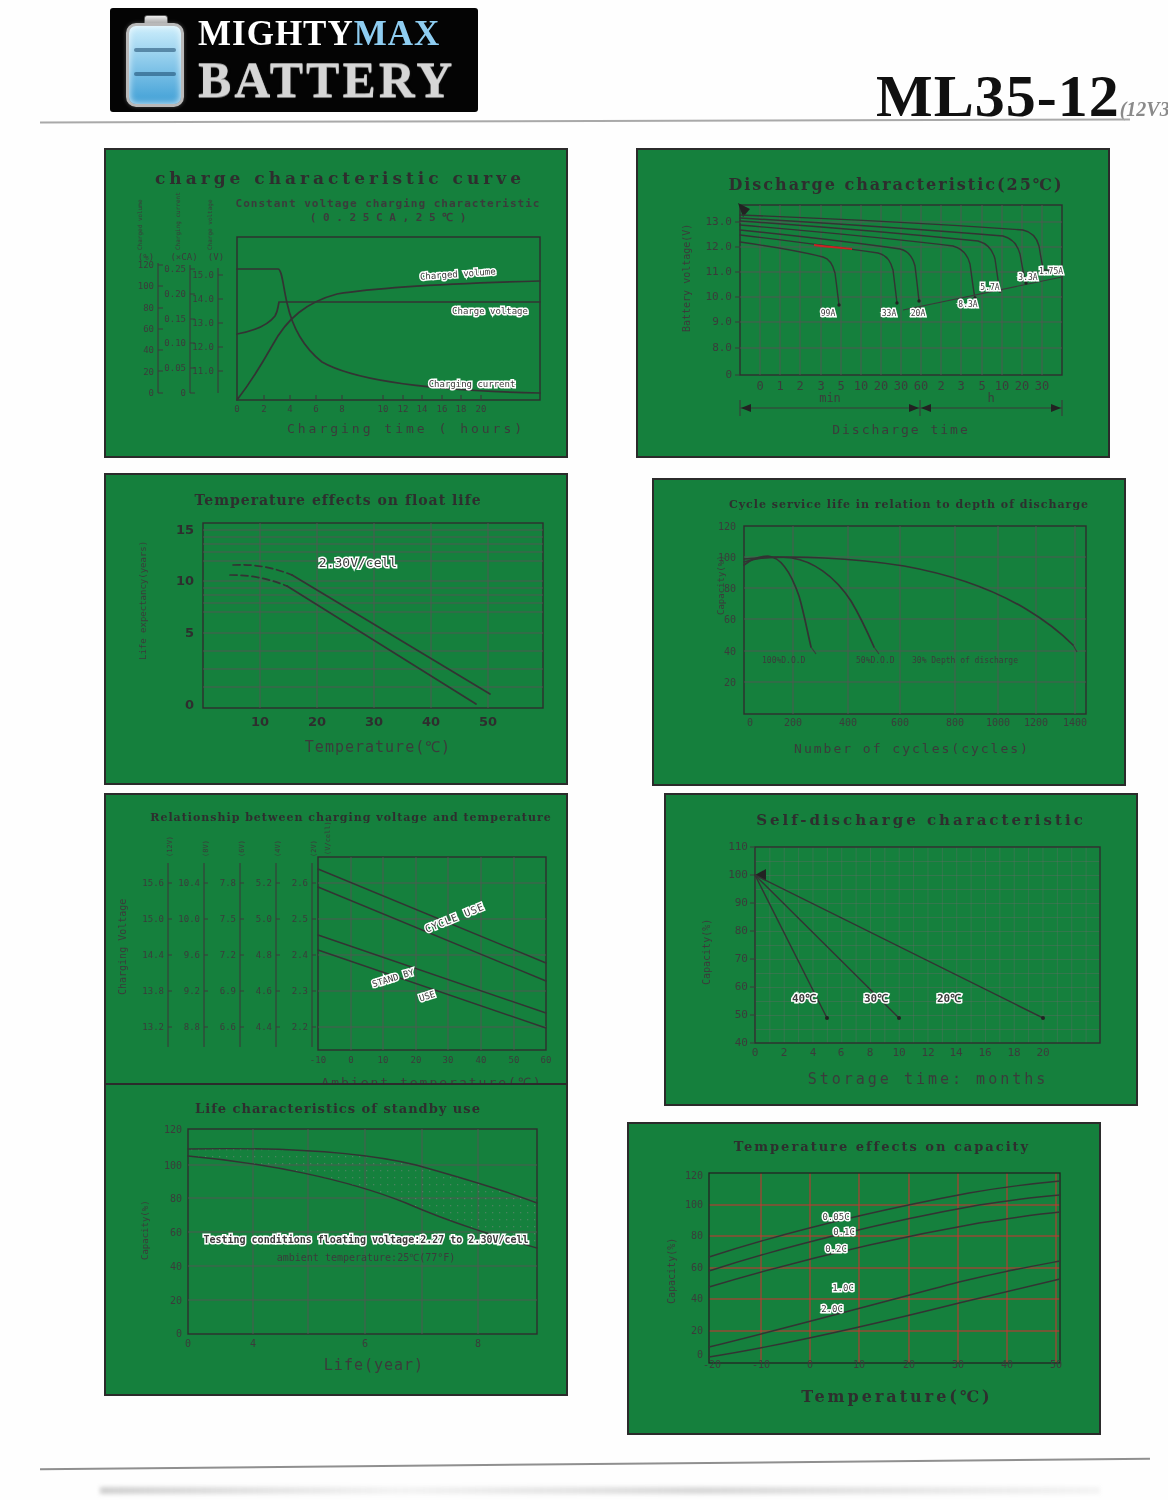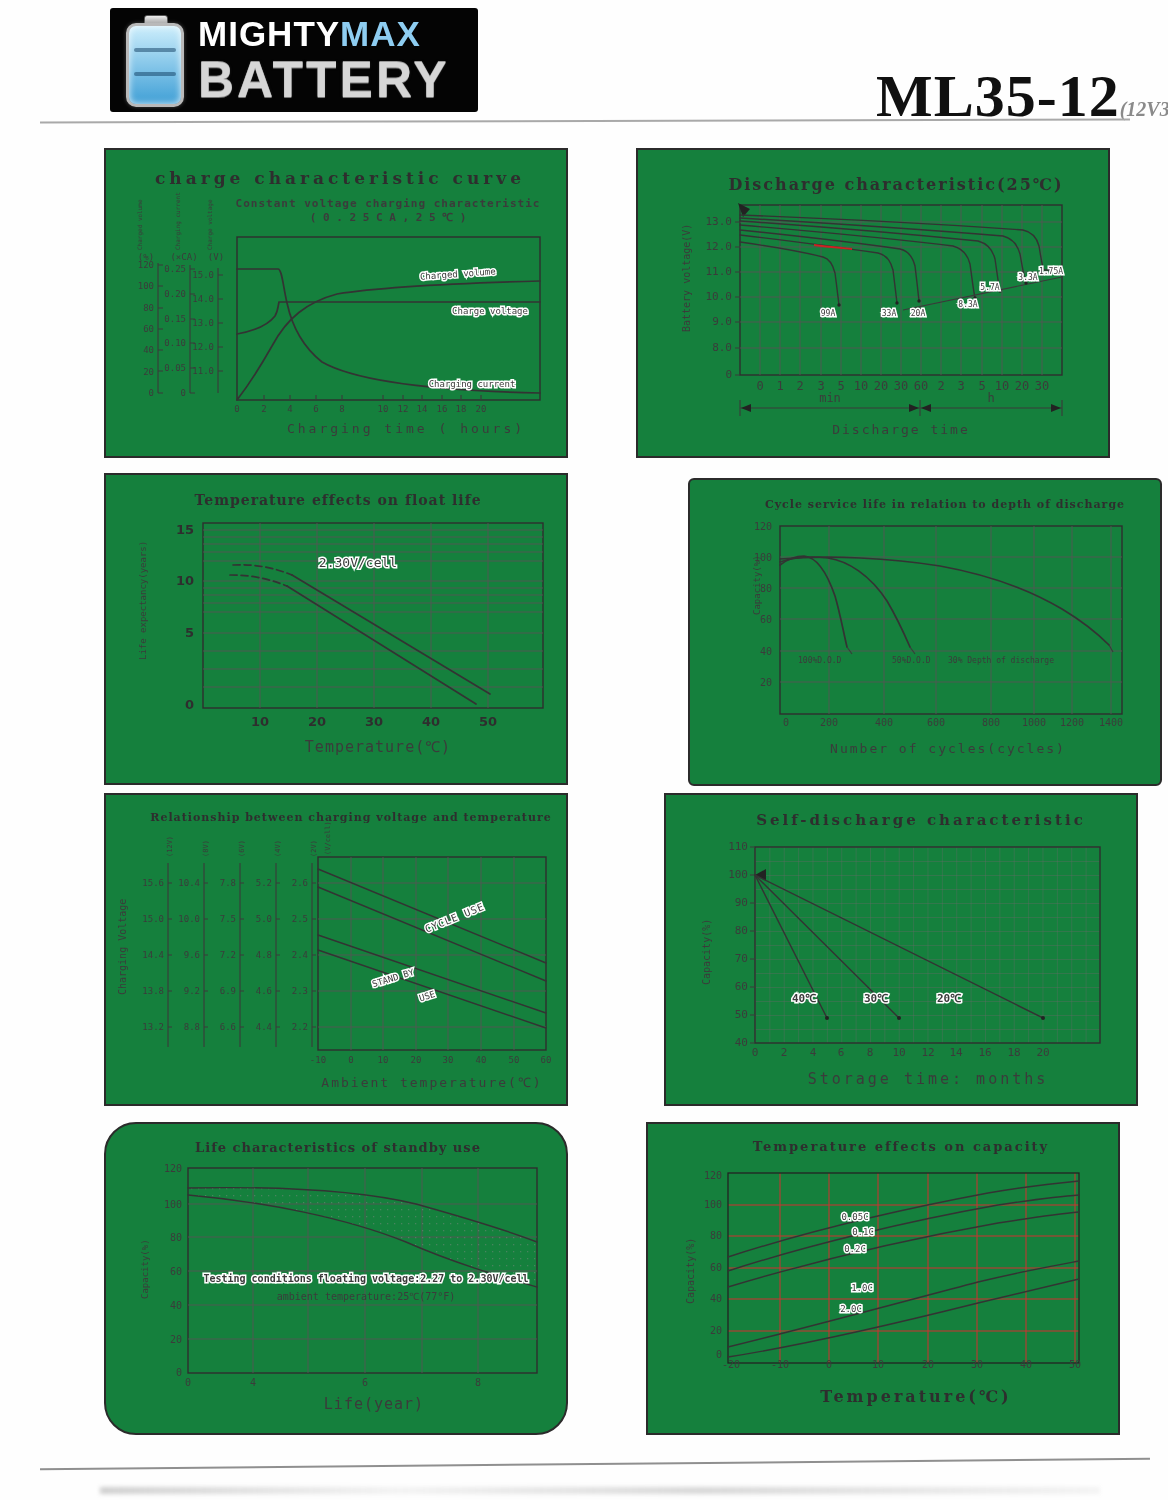--- a/index.html
+++ b/index.html
@@ -1,19 +1,19 @@
 <!DOCTYPE html>
 <html><head>
 <meta charset="utf-8">
 <style>
   html,body{margin:0;padding:0;background:#fff;}
   .page{position:relative;width:1168px;height:1500px;background:#fefefe;overflow:hidden;
         font-family:"Liberation Sans",sans-serif;}
   
-  .logo{position:absolute;left:110px;top:8px;width:368px;height:104px;background:#040404;border-radius:3px;}
+  .logo{position:absolute;left:110px;top:8px;width:368px;height:104px;background:#040404;border-radius:3px;font-family:Liberation Serif, serif;}
   .bat{position:absolute;left:16px;top:7px;width:58px;height:90px;}
   .bat-cap{position:absolute;left:18px;top:0;width:22px;height:10px;background:linear-gradient(#eee,#888);
            border:1px solid #555;border-radius:3px 3px 0 0;}
   .bat-body{position:absolute;left:0;top:8px;width:52px;height:78px;border-radius:10px;border:3px solid #b9b9b9;
             background:linear-gradient(180deg,#cdeefc,#3f9fd6);
             box-shadow:inset 0 0 7px rgba(255,255,255,.85),0 0 4px rgba(255,255,255,.25);}
   .bat-line{position:absolute;left:5px;right:5px;height:4px;background:rgba(15,60,95,.5);border-radius:2px;}
   .brand{position:absolute;left:88px;top:8px;font-weight:bold;line-height:1;}
   .brand-l1{font-size:35px;color:#ffffff;letter-spacing:1px;}
   .brand-l1 .max{color:#8ecdf1;}
@@ -24,25 +24,25 @@
   .model-spec{font-size:20px;font-style:italic;font-weight:bold;color:#8a8a8a;text-align:center;}
   .hr1{position:absolute;left:40px;top:120px;width:1090px;height:2px;background:#a9a9a9;transform:rotate(-.15deg);}
   .rule2{position:absolute;left:40px;top:1463px;width:1110px;height:1.6px;background:#8f8f8f;transform:rotate(-.55deg);}
   .blurbar{position:absolute;left:100px;top:1487px;width:1000px;height:7px;filter:blur(2px);
            background:linear-gradient(90deg,rgba(120,120,120,.35),rgba(165,165,165,.12) 30%,rgba(125,125,125,.3) 60%,rgba(150,150,150,.1));}
   
   .panel{position:absolute;background:#15803d;border:2px solid #2b2b2b;}
   .p1{left:104px;top:148px;width:460px;height:306px;}
   .p2{left:636px;top:148px;width:470px;height:306px;}
   .p3{left:104px;top:473px;width:460px;height:308px;}
-  .p4{left:688px;top:478px;width:470px;height:304px;border-radius:6px;}
+  .p4{left:652px;top:478px;width:470px;height:304px;}
   .p5{left:104px;top:793px;width:460px;height:309px;}
   .p6{left:664px;top:793px;width:470px;height:309px;text-align:right;}
-  .p7{left:104px;top:1122px;width:460px;height:309px;border-radius:32px;}
-  .p8{left:646px;top:1122px;width:470px;height:309px;}
+  .p7{left:104px;top:1083px;width:460px;height:309px;}
+  .p8{left:627px;top:1122px;width:470px;height:309px;}
   svg{display:block;overflow:visible;}
   svg text{font-family:"DejaVu Sans Mono",monospace;fill:#3b3b3b;font-size:10px;}
   .st{font-family:"DejaVu Serif",serif;font-weight:700;fill:#2e2e2e;}
   .bt,.bt text{font-family:"DejaVu Sans",sans-serif;font-weight:700;font-size:13px;fill:#2e2e2e;}
   .te,.te text{text-anchor:end;}
   .tm,.tm text{text-anchor:middle;}
   .f6,.f6 text{font-size:6px;} .f7,.f7 text{font-size:7px;} .f8,.f8 text{font-size:8px;}
   .f9,.f9 text{font-size: 9px;} .f10,.f10 text{font-size:10px;} .f11,.f11 text{font-size:11px;}
   .f12,.f12 text{font-size:12px;} .f13,.f13 text{font-size:13px;} .f14,.f14 text{font-size:14px;}
   .f15,.f15 text{font-size:15px;} .f16,.f16 text{font-size:16px;} .f17,.f17 text{font-size:17px;}

